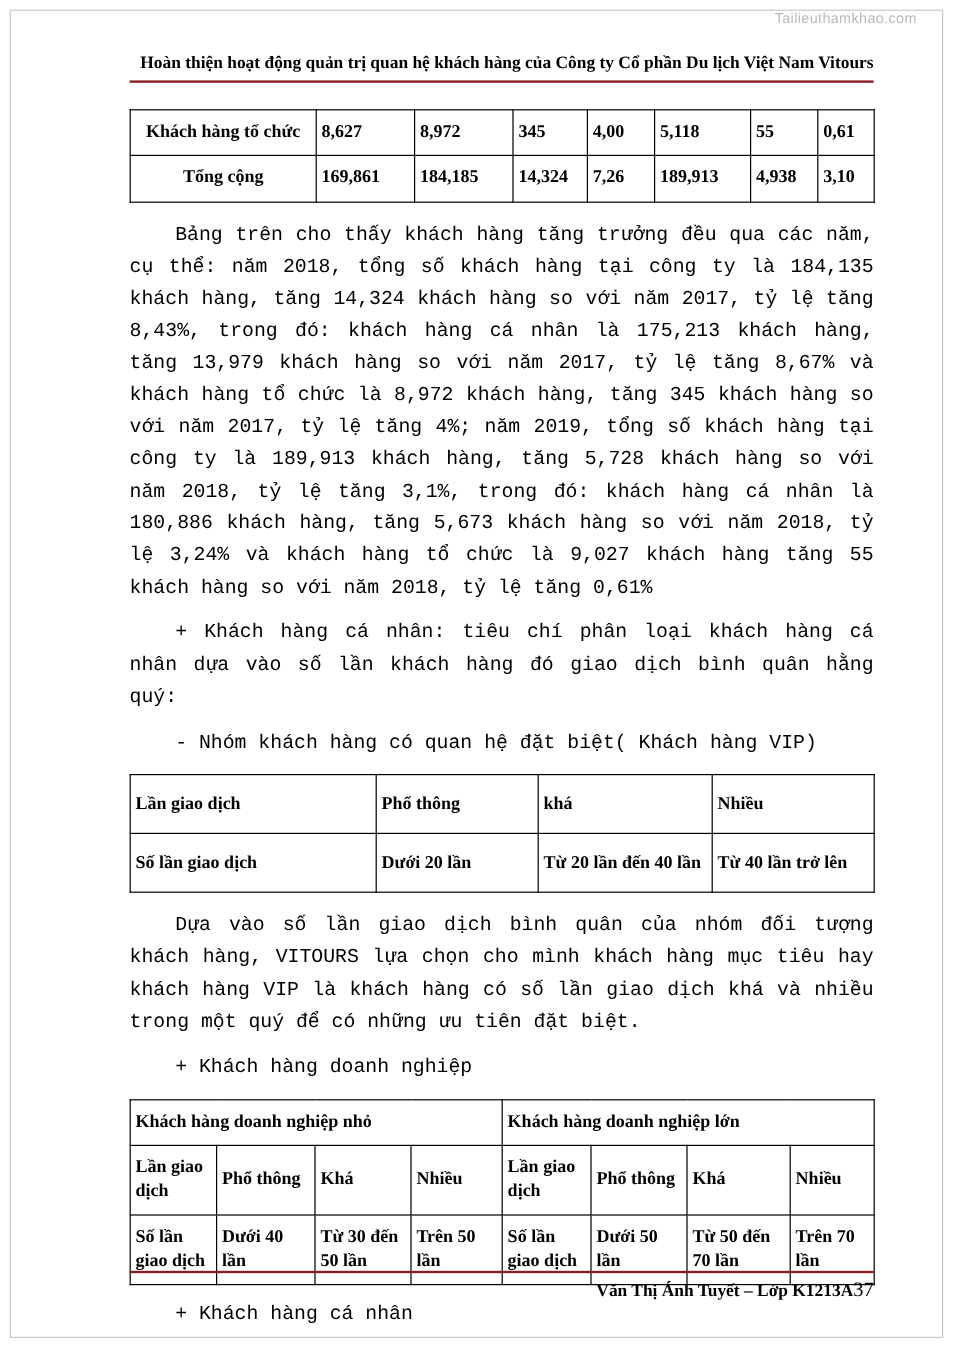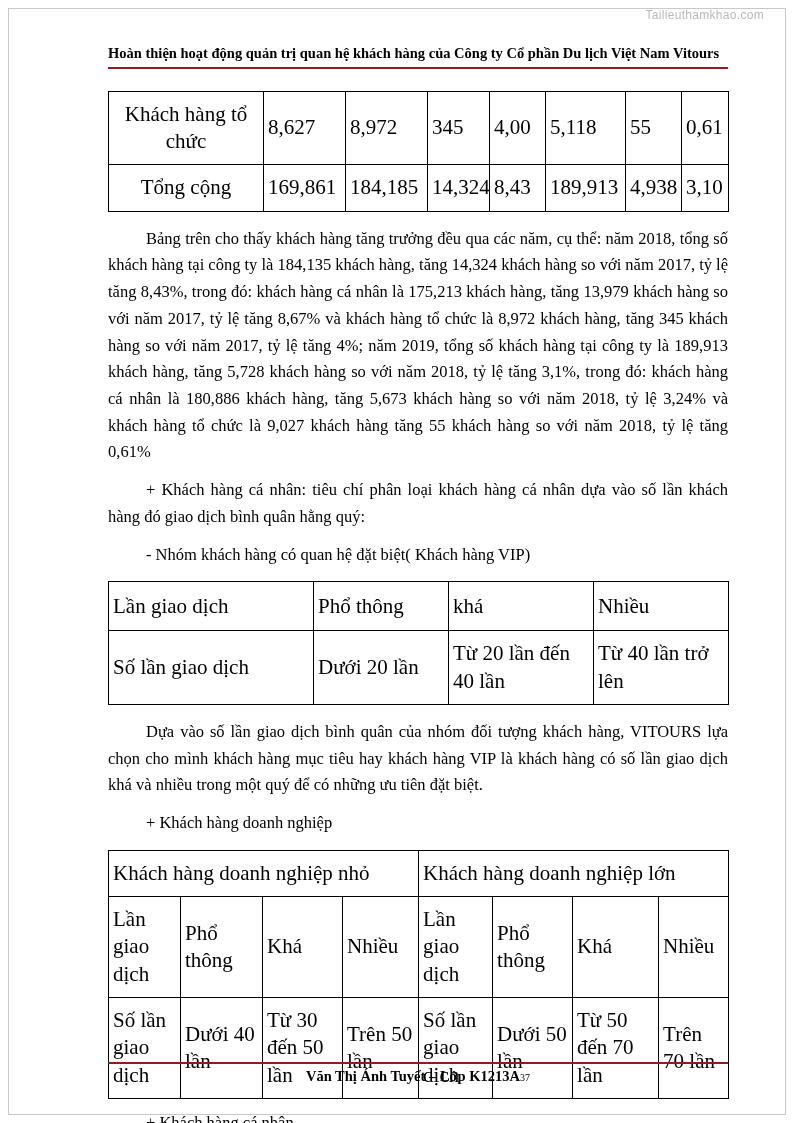--- a/index.html
+++ b/index.html
@@ -45,52 +45,54 @@
     position: absolute;
     left: 108px;
     top: 44px;
     width: 620px;
   }
   .header-line {
     font-family: "Liberation Serif", serif;
     font-size: 14.5px;
     font-weight: bold;
     color: #000;
-    text-align: left;
+    text-align: right;
     line-height: 1.3;
     white-space: nowrap;
   }
   .header-rule {
     border-bottom: 2px solid #8a1f22;
     margin-top: 4px;
     width: 620px;
   }
   table.doc-table {
     border-collapse: collapse;
     width: 620px;
-    font-size: 21px;
+    font-size: 15px;
     table-layout: fixed;
+    font-weight: bold;
   }
   table.doc-table td {
     border: 1px solid #000;
     padding: 9px 4px;
     text-align: left;
     vertical-align: middle;
     line-height: 1.3;
   }
   
   .t1 { margin-top: 22px; }
   .t1 td.lbl { text-align: center; }
 
   p.body {
     font-size: 16.5px;
     line-height: 1.62;
     margin: 0;
     text-align: justify;
     text-justify: inter-word;
+    font-family: Liberation Mono, monospace;
   }
   p.indent { text-indent: 38px; }
   .para-block { margin-top: 14px; }
   .small-gap { margin-top: 11px; }
 
   .t2 { margin-top: 13px; }
   .t2 td { height: 30px; }
   .t3 { margin-top: 13px; border-radius: 25px; }
   .t3 td { padding: 7px 4px; }
 
@@ -100,26 +102,26 @@
     bottom: 38px;
     width: 620px;
   }
   .footer-rule {
     border-bottom: 2px solid #8a1f22;
     width: 620px;
     margin-bottom: 4px;
   }
   .footer-row {
     display: flex;
-    justify-content: center;
+    justify-content: flex-end;
     align-items: baseline;
     font-size: 14.5px;
     font-weight: bold;
   }
-  .footer-page { font-weight: normal; font-size: 10px; }
+  .footer-page { font-weight: normal; font-size: 17px; }
 </style>
 </head>
 <body>
 
 <div class="page">
 
   <div class="page-border"></div>
 
   <div class="watermark">Tailieuthamkhao.com</div>
 
@@ -148,21 +150,21 @@
           <td>4,00</td>
           <td>5,118</td>
           <td>55</td>
           <td>0,61</td>
         </tr>
         <tr>
           <td class="lbl">Tổng cộng</td>
           <td>169,861</td>
           <td>184,185</td>
           <td>14,324</td>
-          <td>8,43</td>
+          <td>7,26</td>
           <td>189,913</td>
           <td>4,938</td>
           <td>3,10</td>
         </tr>
       </tbody>
     </table>
 
     <div class="para-block">
       <p class="body indent">Bảng trên cho thấy khách hàng tăng trưởng đều qua các năm, cụ thể: năm 2018, tổng số khách hàng tại công ty là 184,135 khách hàng, tăng 14,324 khách hàng so với năm 2017, tỷ lệ tăng 8,43%, trong đó: khách hàng cá nhân là 175,213 khách hàng, tăng 13,979 khách hàng so với năm 2017, tỷ lệ tăng 8,67% và khách hàng tổ chức là 8,972 khách hàng, tăng 345 khách hàng so với năm 2017, tỷ lệ tăng 4%; năm 2019, tổng số khách hàng tại công ty là 189,913 khách hàng, tăng 5,728 khách hàng so với năm 2018, tỷ lệ tăng 3,1%, trong đó: khách hàng cá nhân là 180,886 khách hàng, tăng 5,673 khách hàng so với năm 2018, tỷ lệ 3,24% và khách hàng tổ chức là 9,027 khách hàng tăng 55 khách hàng so với năm 2018, tỷ lệ tăng 0,61%</p>
     </div>

